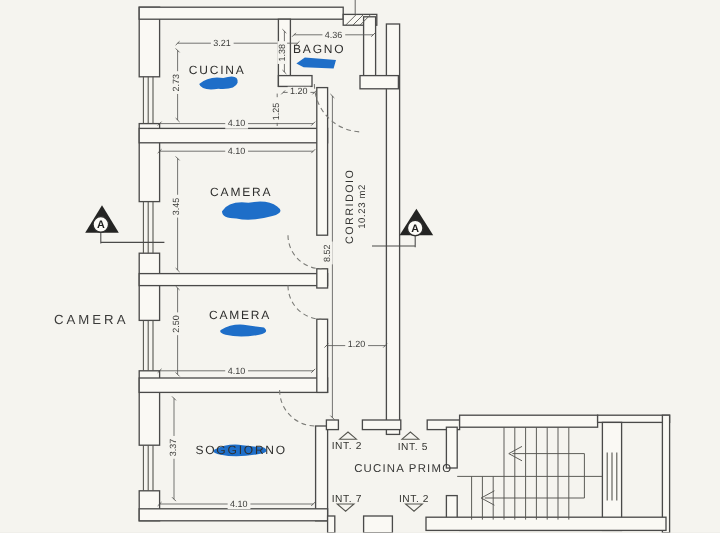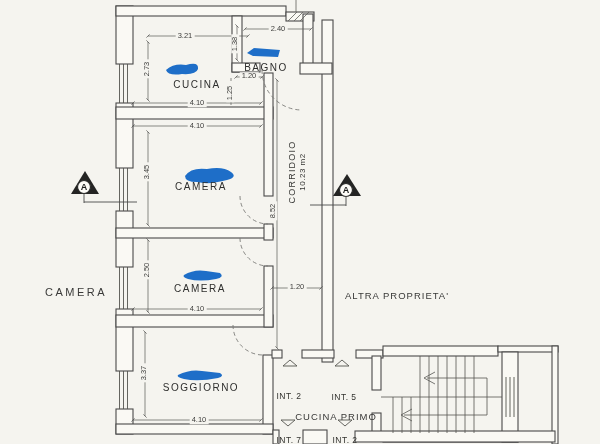--- a/index.html
+++ b/index.html
@@ -9,21 +9,21 @@
     --scribble:#1e6ec8;
   }
   html,body{margin:0;padding:0;background:#e8e7e2;}
   .stage{
     position:relative;width:600px;height:444px;background:var(--paper);
     overflow:hidden;font-family:"Liberation Sans",sans-serif;
   }
   .stage svg{position:absolute;left:0;top:0;}
   .lab{
     position:absolute;transform:translate(-50%,-50%);
-    white-space:nowrap;color:#2e2e2d;z-index:5;margin-top:25px;
+    white-space:nowrap;color:#2e2e2d;z-index:5;
   }
   .room{font-size:10px;letter-spacing:1.5px;}
   .big{font-size:11px;letter-spacing:2.5px;color:#3a3a39;}
   .mid{font-size:9.5px;letter-spacing:1px;color:#383837;}
   .small-lab{font-size:8.5px;letter-spacing:.5px;color:#33332f;}
   .dim{
     position:absolute;transform:translate(-50%,-50%);
     font-size:7.5px;color:#3d3d3b;background:var(--paper);
     padding:0 2px;white-space:nowrap;z-index:4;line-height:1;
   }
@@ -158,44 +158,43 @@
 
     <g fill="var(--scribble)">
       <path d="M166,70 q8,-7 20,-5 q13,-4 12,4 q-2,6 -16,5 q-14,2 -16,-4 z"></path>
       <path d="M247,53 l7,-5 l26,2 l-2,7 l-25,-1 z"></path>
       <path d="M185,176 q6,-9 22,-7 q16,-3 24,3 q7,5 -4,8 q-18,5 -30,2 q-12,0 -12,-6 z"></path>
       <path d="M184,275 q10,-6 22,-4 l14,2 q5,4 -4,6 q-16,3 -28,0 q-6,-2 -4,-4 z"></path>
       <path d="M178,375 q12,-6 24,-4 l18,2 q5,3 -2,5 q-20,4 -34,1 q-8,-2 -6,-4 z"></path>
     </g>
   </svg>
 
-  <span class="lab room" style="left:197px;top:59px">CUCINA</span>
+  <span class="lab room" style="left:181px;top:59px">CUCINA</span>
   <span class="lab room" style="left:266px;top:42px">BAGNO</span>
   <span class="lab room" style="left:201px;top:161px">CAMERA</span>
   <span class="lab room" style="left:200px;top:263px">CAMERA</span>
-  <span class="lab room" style="left:201px;top:362px">SOGGIORNO</span>
+  <span class="lab room" style="left:201px;top:376px">SOGGIORNO</span>
 
   <div class="corr" style="left:297px;top:172px">
     <div>CORRIDOIO</div>
     <div class="area">10.23 m2</div>
   </div>
 
   <span class="lab big" style="left:76px;top:267px">CAMERA</span>
-  <span class="lab mid" style="left:397px;top:270px">ALTRA PROPRIETA'</span>
   <span class="lab mid" style="left:336px;top:391px">CUCINA PRIMO</span>
   <span class="lab small-lab" style="left:289px;top:371px">INT. 2</span>
   <span class="lab small-lab" style="left:344px;top:372px">INT. 5</span>
   <span class="lab small-lab" style="left:289px;top:415px">INT. 7</span>
   <span class="lab small-lab" style="left:345px;top:415px">INT. 2</span>
   <span class="amark" style="left:84px;top:187px">A</span>
   <span class="amark" style="left:346px;top:190px">A</span>
 
   <span class="dim" style="left:185px;top:36px">3.21</span>
   <span class="dim rot" style="left:147px;top:69px">2.73</span>
-  <span class="dim" style="left:278px;top:29px">2.40</span>
+  <span class="dim" style="left:278px;top:29px">4.36</span>
   <span class="dim rot" style="left:235px;top:44px">1.38</span>
   <span class="dim" style="left:249px;top:76px">1.20</span>
   <span class="dim rot" style="left:230px;top:93px">1.25</span>
   <span class="dim" style="left:197px;top:103px">4.10</span>
   <span class="dim" style="left:197px;top:126px">4.10</span>
   <span class="dim rot" style="left:147px;top:172px">3.45</span>
   <span class="dim rot" style="left:273px;top:211px">8.52</span>
   <span class="dim rot" style="left:147px;top:270px">2.50</span>
   <span class="dim" style="left:197px;top:309px">4.10</span>
   <span class="dim" style="left:297px;top:287px">1.20</span>

